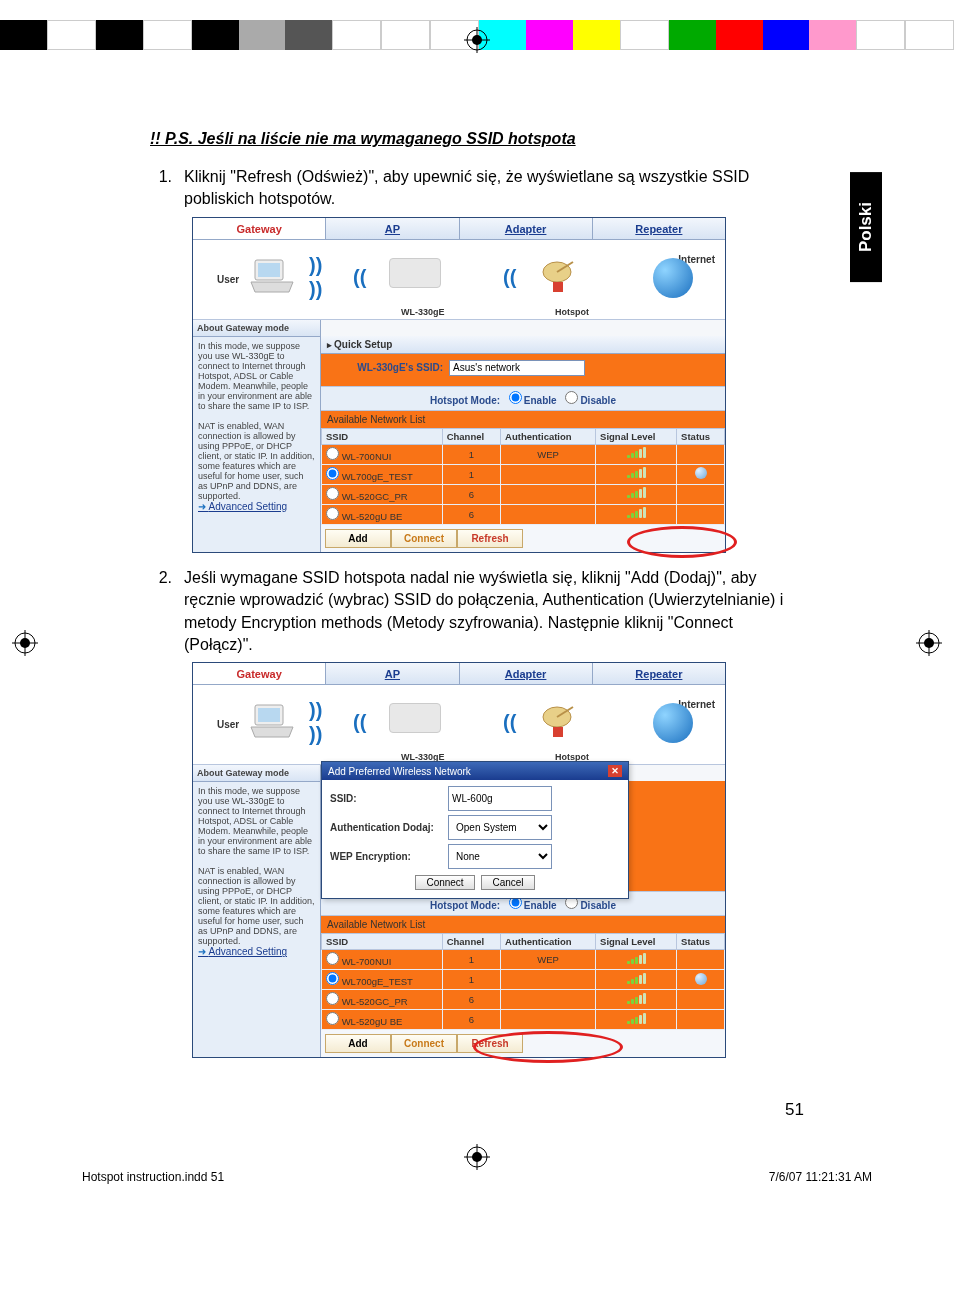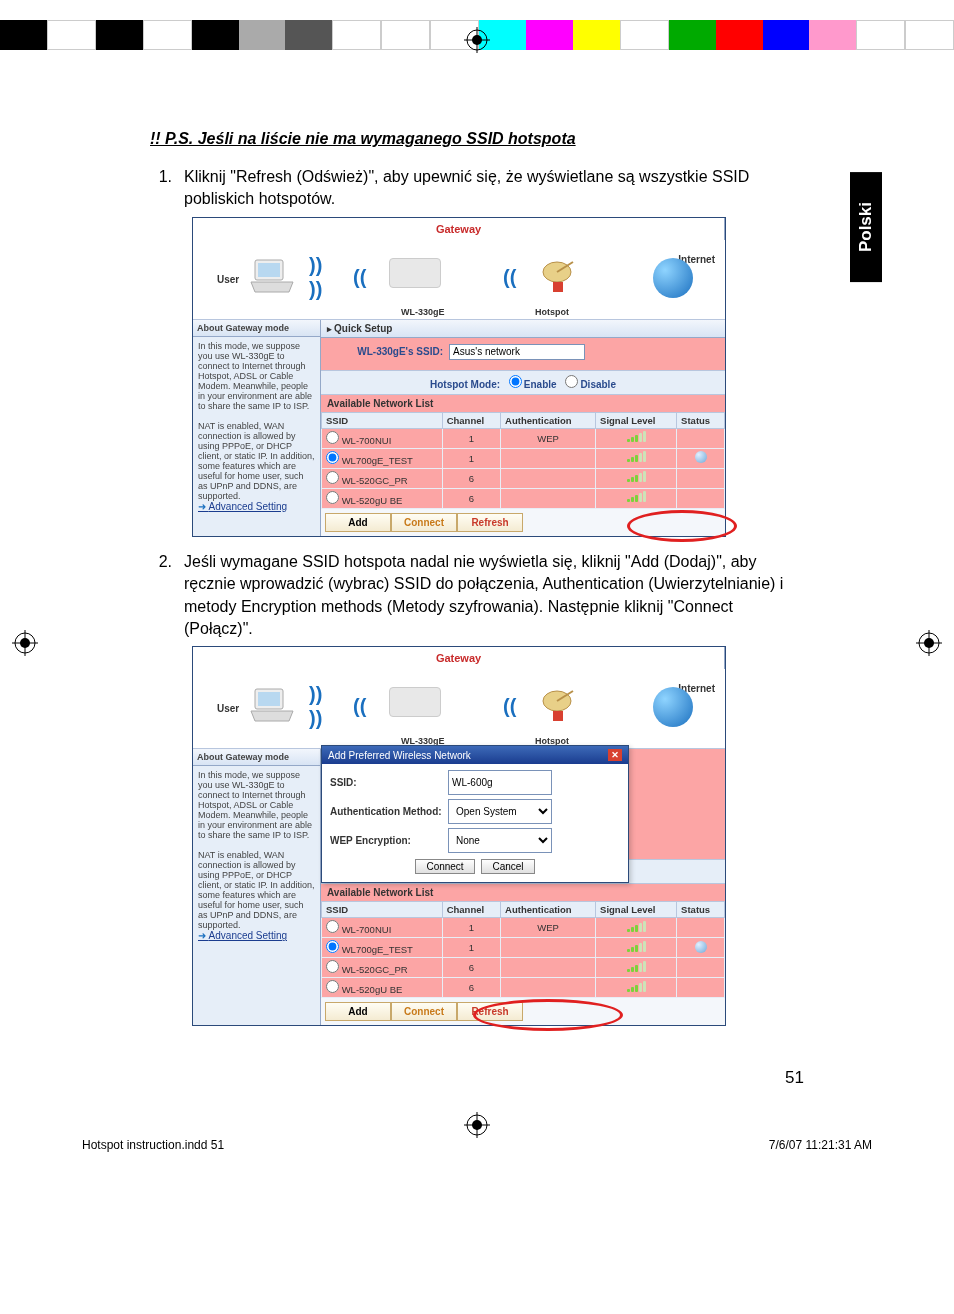--- a/index.html
+++ b/index.html
@@ -34,63 +34,63 @@
   
   .ps-heading { font-style: italic; font-weight: bold; text-decoration: underline; font-size: 16px; margin-bottom: 18px; }
   
   .step { display: flex; font-size: 16px; line-height: 1.4; margin-bottom: 6px; }
   .step-num { min-width: 34px; text-align: right; padding-right: 12px; }
   .step-text { flex: 1; }
   
   
   .screenshot { margin: 4px 0 14px 42px; width: 534px; border: 1px solid #2b4a7a; background: #f5f7fa; font-size: 10px; color: #333; position: relative; }
   
-  .tabs { display: flex; border-bottom: 1px solid #94a8c8; background: linear-gradient(to bottom,#f2f6fc,#d8e4f4); height: 22px; flex-direction: column; }
+  .tabs { display: flex; border-bottom: 1px solid #94a8c8; background: linear-gradient(to bottom,#f2f6fc,#d8e4f4); height: 22px; }
   .tab { flex: 1; text-align: center; line-height: 22px; font-weight: bold; color: #1a3c8f; text-decoration: underline; font-size: 11px; border-right: 1px solid #94a8c8; }
   .tab:last-child { border-right: none; }
   .tab.gateway { color: #c82a2a; text-decoration: none; background: #fff; }
   
   .diagram { height: 80px; background: #fff; position: relative; padding: 4px 10px; border-bottom: 1px solid #b8c6de; }
   .diagram .user-label { position: absolute; left: 24px; top: 34px; font-weight: bold; font-size: 10px; }
   .diagram .internet-label { position: absolute; right: 10px; top: 14px; font-weight: bold; font-size: 10px; }
   .diagram .dev-label { position: absolute; font-weight: bold; font-size: 9px; bottom: 2px; }
   .dev-wl { left: 208px; }
-  .dev-hotspot { left: 342px; }
+  .dev-hotspot { left: 362px; }
   
   .laptop-icon { position: absolute; left: 56px; top: 18px; width: 46px; height: 38px; }
   .router-icon { position: absolute; left: 196px; top: 18px; width: 52px; height: 30px; background: #e8e8e8; border: 1px solid #ccc; border-radius: 4px; }
   .dish-icon { position: absolute; left: 346px; top: 16px; width: 44px; height: 38px; }
   .globe-icon { position: absolute; right: 32px; top: 18px; width: 40px; height: 40px; background: radial-gradient(circle at 30% 30%, #8fd4ff, #1a6fbf); border-radius: 50%; }
   .wifi-waves { position: absolute; font-size: 20px; color: #1a6fbf; font-weight: bold; }
   .wv1 { left: 116px; top: 14px; }
   .wv2 { left: 116px; top: 38px; }
   .wv3 { left: 160px; top: 26px; }
   .wv4 { left: 310px; top: 26px; }
   
   .lower { display: flex; }
   .sidebar { width: 128px; background: #e6eef8; border-right: 1px solid #94a8c8; padding: 3px 5px; font-size: 9px; color: #444; }
   .sidebar-title { font-weight: bold; background: linear-gradient(to bottom,#f2f6fc,#d8e4f4); padding: 3px 4px; margin: -3px -5px 4px -5px; border-bottom: 1px solid #94a8c8; }
   .sidebar-link { color: #1a3c8f; text-decoration: underline; font-size: 10px; margin-top: 0; display: inline-block; }
   .sidebar-link::before { content: "➜ "; color: #1a6fbf; }
   
-  .main-area { flex: 1; background: #fca5a5; padding: 0; }
+  .main-area { flex: 1; background: #f97316; padding: 0; margin-top: 16px; }
   .section-header { font-weight: bold; background: linear-gradient(to bottom,#f2f6fc,#d8e4f4); padding: 3px 6px; border-bottom: 1px solid #94a8c8; font-size: 10px; }
   .section-header::before { content: "▸ "; font-size: 9px; }
   
   .form-area { padding: 6px 10px; }
   .form-row { display: flex; align-items: center; margin-bottom: 4px; }
   .form-row label { color: #2a4b8d; font-weight: bold; font-size: 10px; width: 118px; text-align: right; padding-right: 6px; }
   .form-row input[type=text], .form-row select { font-size: 10px; padding: 1px 3px; border: 1px solid #7a92b8; height: 16px; }
   .form-row input[type=text] { width: 136px; }
   .form-row select { width: 116px; background: #fff; }
   
   .hotspot-mode-bar { text-align: center; background: #e6eef8; padding: 4px; font-size: 10px; color: #2a4b8d; font-weight: bold; border-top: 1px solid #b8c6de; border-bottom: 1px solid #b8c6de; }
   .hotspot-mode-bar input { margin: 0 2px 0 6px; }
   
-  .network-list-title { font-weight: bold; padding: 3px 6px; font-size: 10px; }
+  .network-list-title { font-weight: normal; padding: 3px 6px; font-size: 10px; }
   table.netlist { width: 100%; border-collapse: collapse; font-size: 9.5px; }
   table.netlist th { background: #e6eef8; border: 1px solid #b8c6de; padding: 2px 4px; text-align: left; font-weight: bold; }
   table.netlist td { border: 1px solid #e8edf6; padding: 2px 4px; text-align: center; }
   table.netlist td.ssid-cell { text-align: left; }
   
   .signal-bars { display: inline-flex; align-items: flex-end; gap: 1px; height: 10px; }
   .signal-bars span { width: 3px; background: #7cd33a; border-radius: 1px; }
   .signal-bars .b1 { height: 3px; }
   .signal-bars .b2 { height: 5px; }
   .signal-bars .b3 { height: 7px; }
@@ -341,21 +341,21 @@
       <div class="dialog-title">
         <span>Add Preferred Wireless Network</span>
         <span class="dialog-x">✕</span>
       </div>
       <div class="dialog-body">
         <div class="dialog-row">
             <label>SSID:</label>
             <input type="text" value="WL-600g" style="">
           </div>
         <div class="dialog-row">
-            <label>Authentication Method:</label>
+            <label>Authentication Dodaj:</label>
             <select><option>Open System</option></select>
           </div>
         <div class="dialog-row">
             <label>WEP Encryption:</label>
             <select><option>None</option></select>
           </div>
         <div class="dialog-buttons">
           <button>Connect</button>
           <button>Cancel</button>
         </div>

